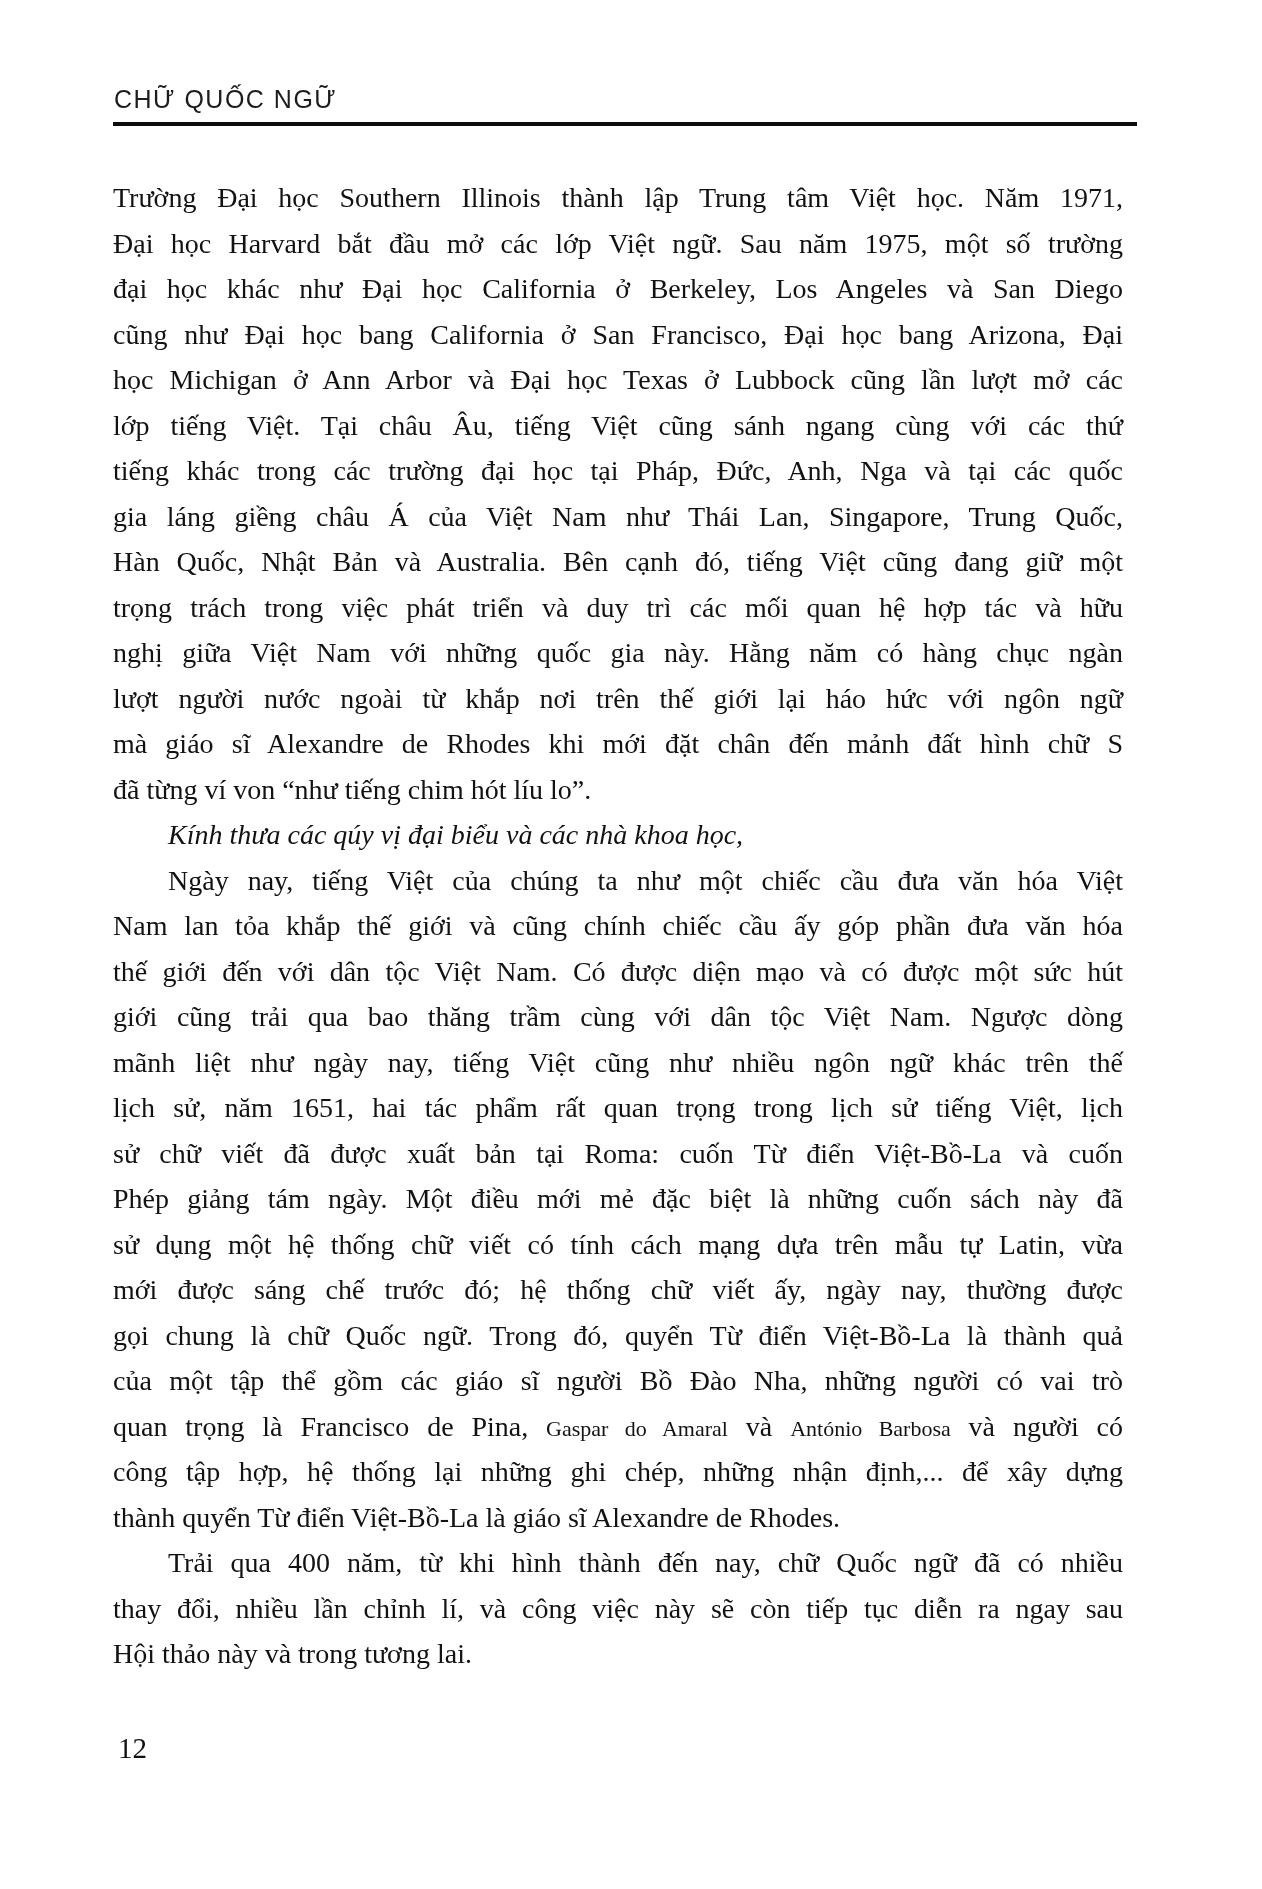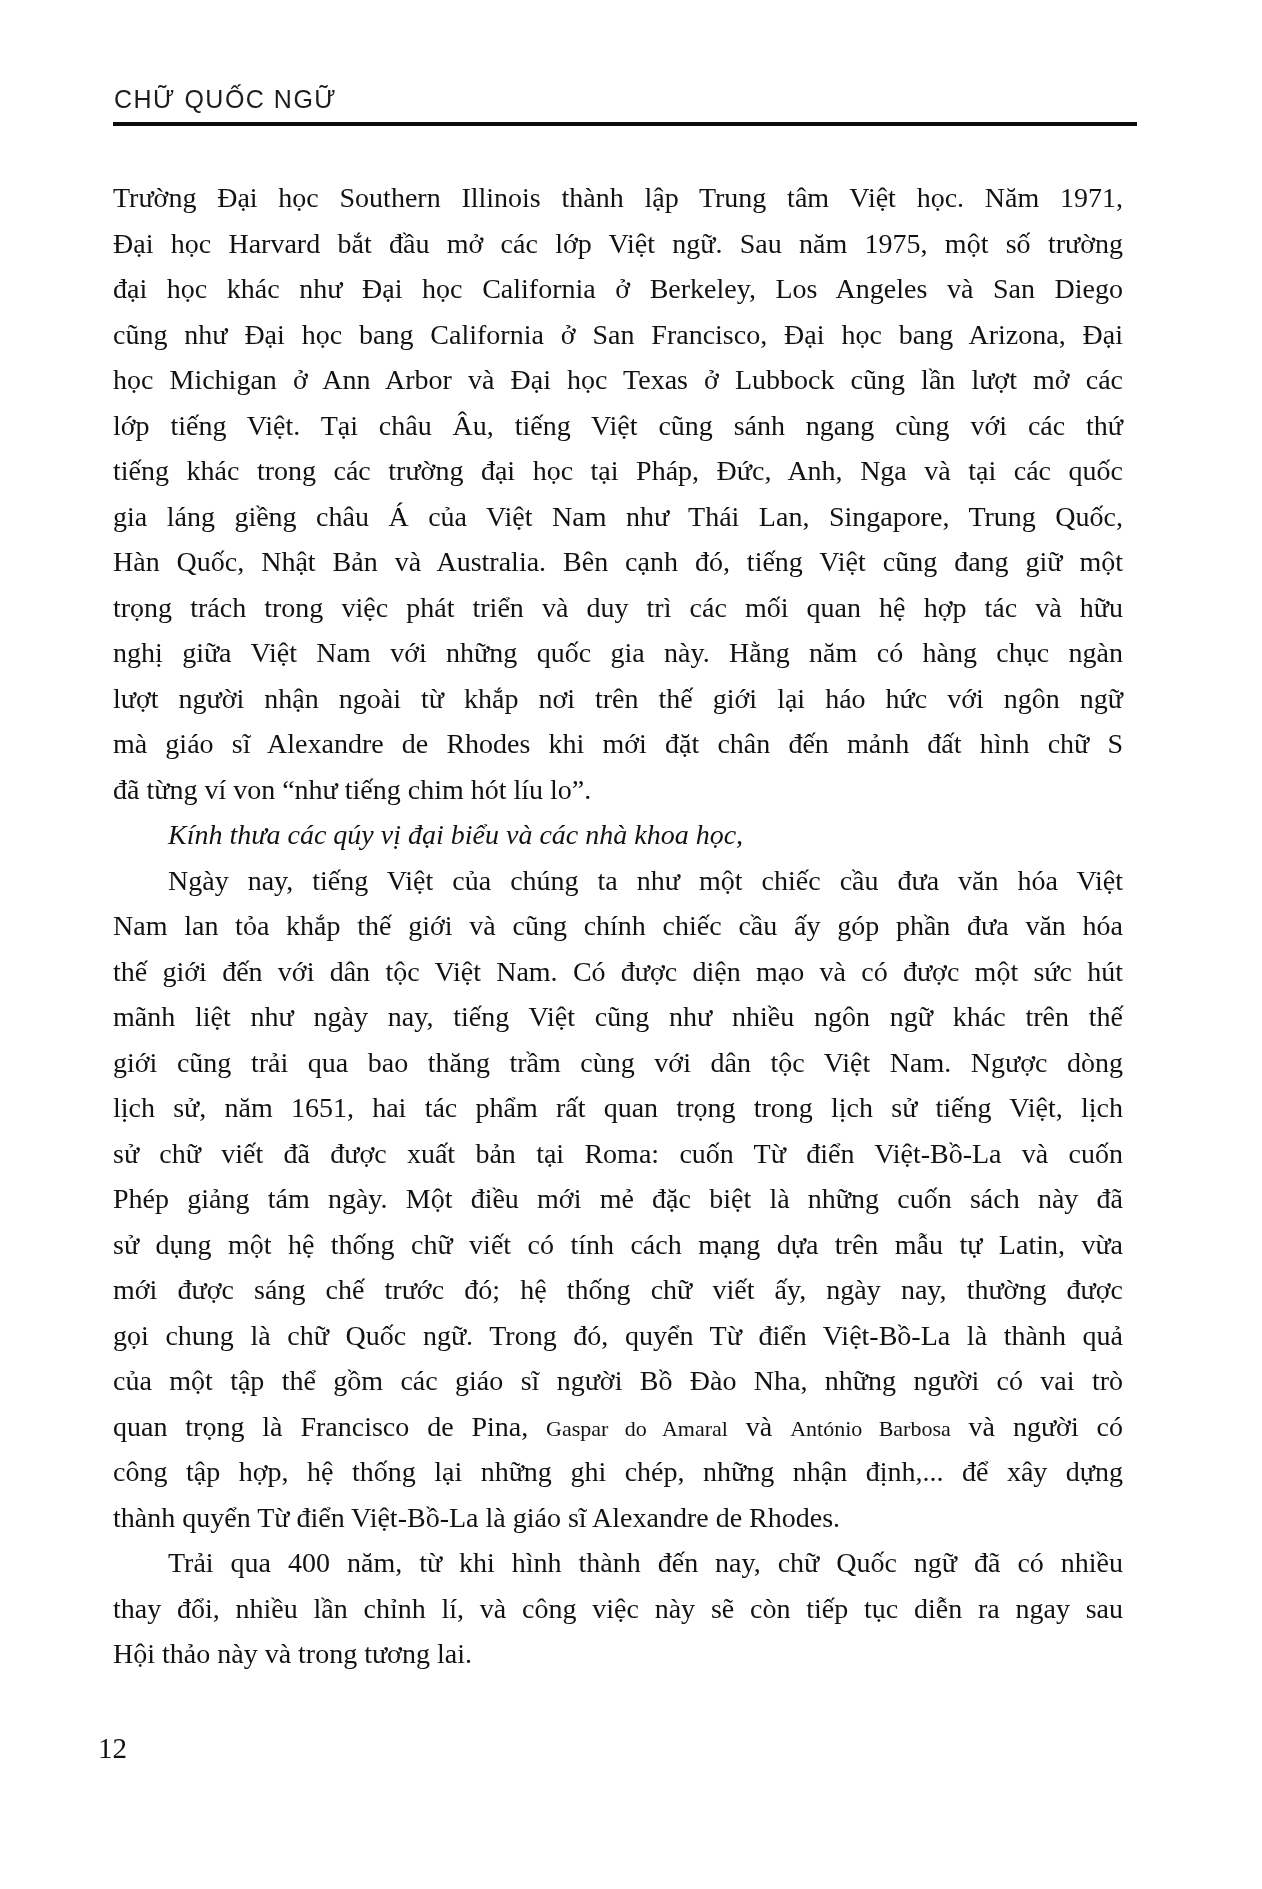--- a/index.html
+++ b/index.html
@@ -44,21 +44,21 @@
     text-align:justify;
     text-align-last:justify;
     height:45.5px;
   }
   .line.last { text-align-last:left; }
   .line.indent { text-indent:55px; }
   .seg.i { }
   .seg.sm { font-size:22px; }
   .page-number {
     position:absolute;
-    left:98px; top:1732px;
+    left:118px; top:1732px;
     font-family:"Liberation Serif", serif;
     font-size:29px;
     color:#121212;
   }
 </style>
 </head>
 <body>
 
 <div class="page">
   <div class="header-title">CHỮ QUỐC NGỮ</div>
@@ -70,33 +70,33 @@
         <div class="line"><span class="seg">Đại học Harvard bắt đầu mở các lớp Việt ngữ. Sau năm 1975, một số trường</span></div>
         <div class="line"><span class="seg">đại học khác như Đại học California ở Berkeley, Los Angeles và San Diego</span></div>
         <div class="line"><span class="seg">cũng như Đại học bang California ở San Francisco, Đại học bang Arizona, Đại</span></div>
         <div class="line"><span class="seg">học Michigan ở Ann Arbor và Đại học Texas ở Lubbock cũng lần lượt mở các</span></div>
         <div class="line"><span class="seg">lớp tiếng Việt. Tại châu Âu, tiếng Việt cũng sánh ngang cùng với các thứ</span></div>
         <div class="line"><span class="seg">tiếng khác trong các trường đại học tại Pháp, Đức, Anh, Nga và tại các quốc</span></div>
         <div class="line"><span class="seg">gia láng giềng châu Á của Việt Nam như Thái Lan, Singapore, Trung Quốc,</span></div>
         <div class="line"><span class="seg">Hàn Quốc, Nhật Bản và Australia. Bên cạnh đó, tiếng Việt cũng đang giữ một</span></div>
         <div class="line"><span class="seg">trọng trách trong việc phát triển và duy trì các mối quan hệ hợp tác và hữu</span></div>
         <div class="line"><span class="seg">nghị giữa Việt Nam với những quốc gia này. Hằng năm có hàng chục ngàn</span></div>
-        <div class="line"><span class="seg">lượt người nhận ngoài từ khắp nơi trên thế giới lại háo hức với ngôn ngữ</span></div>
+        <div class="line"><span class="seg">lượt người nước ngoài từ khắp nơi trên thế giới lại háo hức với ngôn ngữ</span></div>
         <div class="line"><span class="seg">mà giáo sĩ Alexandre de Rhodes khi mới đặt chân đến mảnh đất hình chữ S</span></div>
         <div class="line last"><span class="seg">đã từng ví von “như tiếng chim hót líu lo”.</span></div>
       </div>
       <div class="para">
         <div class="line last indent" style="font-style: italic;"><span class="seg">Kính thưa các qúy vị đại biểu và các nhà khoa học,</span></div>
       </div>
       <div class="para">
         <div class="line indent"><span class="seg">Ngày nay, tiếng Việt của chúng ta như một chiếc cầu đưa văn hóa Việt</span></div>
         <div class="line"><span class="seg">Nam lan tỏa khắp thế giới và cũng chính chiếc cầu ấy góp phần đưa văn hóa</span></div>
         <div class="line"><span class="seg">thế giới đến với dân tộc Việt Nam. Có được diện mạo và có được một sức hút</span></div>
+        <div class="line"><span class="seg">giới cũng trải qua bao thăng trầm cùng với dân tộc Việt Nam. Ngược dòng</span></div>
         <div class="line"><span class="seg">mãnh liệt như ngày nay, tiếng Việt cũng như nhiều ngôn ngữ khác trên thế</span></div>
-        <div class="line"><span class="seg">giới cũng trải qua bao thăng trầm cùng với dân tộc Việt Nam. Ngược dòng</span></div>
         <div class="line"><span class="seg">lịch sử, năm 1651, hai tác phẩm rất quan trọng trong lịch sử tiếng Việt, lịch</span></div>
         <div class="line"><span class="seg">sử chữ viết đã được xuất bản tại Roma: cuốn </span><span class="seg i">Từ điển Việt-Bồ-La</span><span class="seg"> và cuốn</span></div>
         <div class="line"><span class="seg i">Phép giảng tám ngày</span><span class="seg">. Một điều mới mẻ đặc biệt là những cuốn sách này đã</span></div>
         <div class="line"><span class="seg">sử dụng một hệ thống chữ viết có tính cách mạng dựa trên mẫu tự Latin, vừa</span></div>
         <div class="line"><span class="seg">mới được sáng chế trước đó; hệ thống chữ viết ấy, ngày nay, thường được</span></div>
         <div class="line"><span class="seg">gọi chung là chữ Quốc ngữ. Trong đó, quyển </span><span class="seg i">Từ điển Việt-Bồ-La</span><span class="seg"> là thành quả</span></div>
         <div class="line"><span class="seg">của một tập thể gồm các giáo sĩ người Bồ Đào Nha, những người có vai trò</span></div>
         <div class="line"><span class="seg">quan trọng là Francisco de Pina, </span><span class="seg sm">Gaspar do Amaral</span><span class="seg"> và </span><span class="seg sm">António Barbosa</span><span class="seg"> và người có</span></div>
         <div class="line"><span class="seg">công tập hợp, hệ thống lại những ghi chép, những nhận định,... để xây dựng</span></div>
         <div class="line last"><span class="seg">thành quyển </span><span class="seg i">Từ điển Việt-Bồ-La</span><span class="seg"> là giáo sĩ Alexandre de Rhodes.</span></div>

